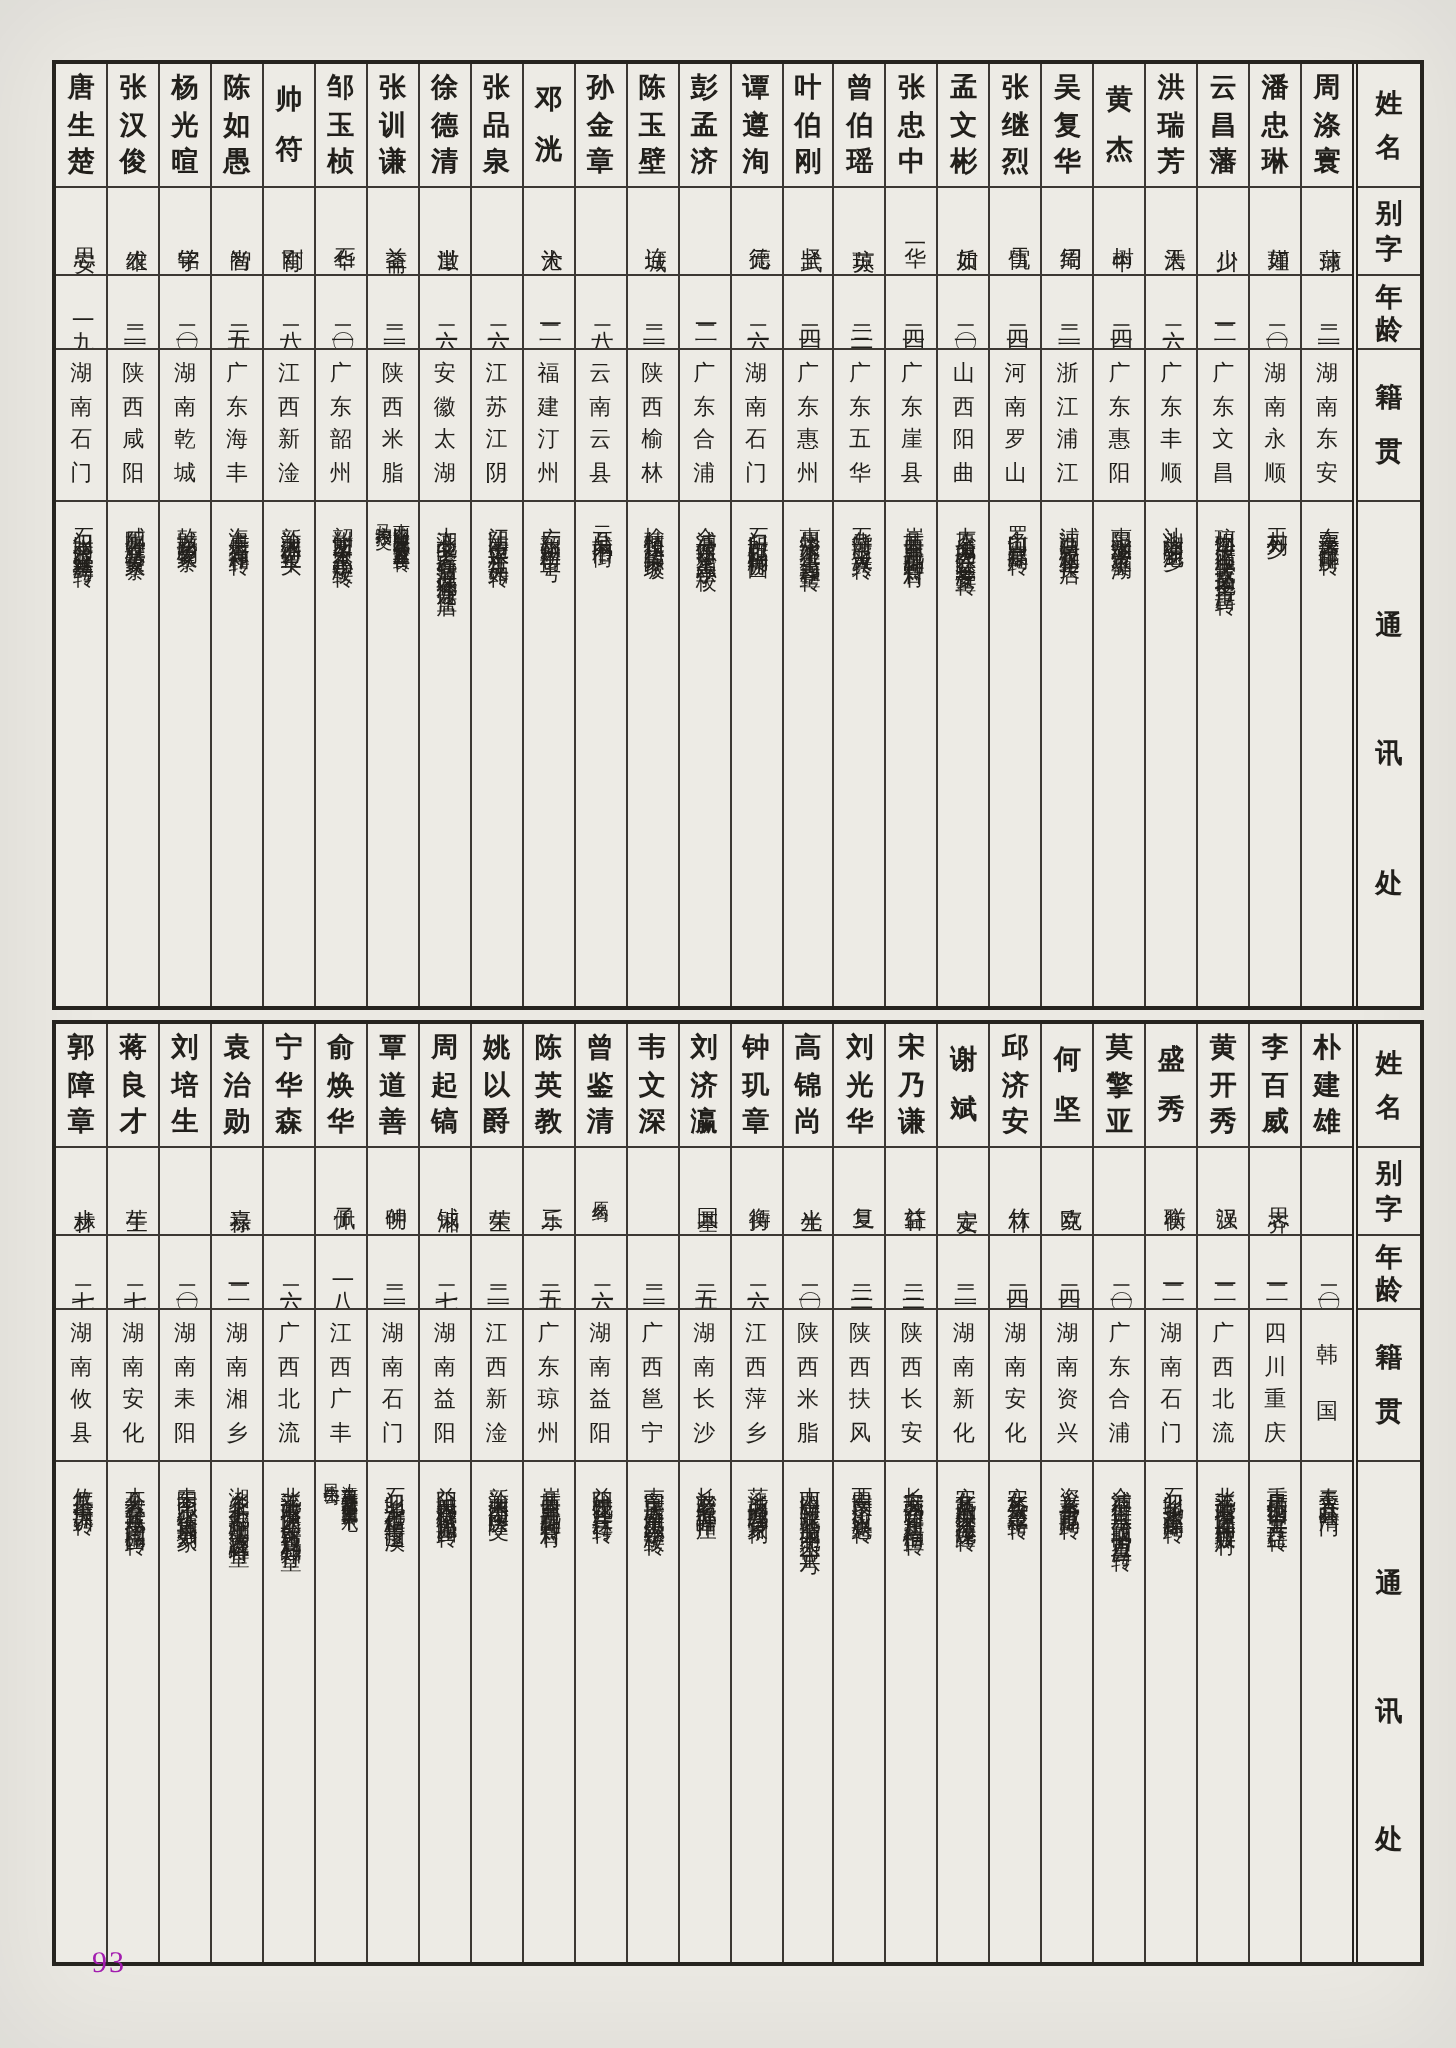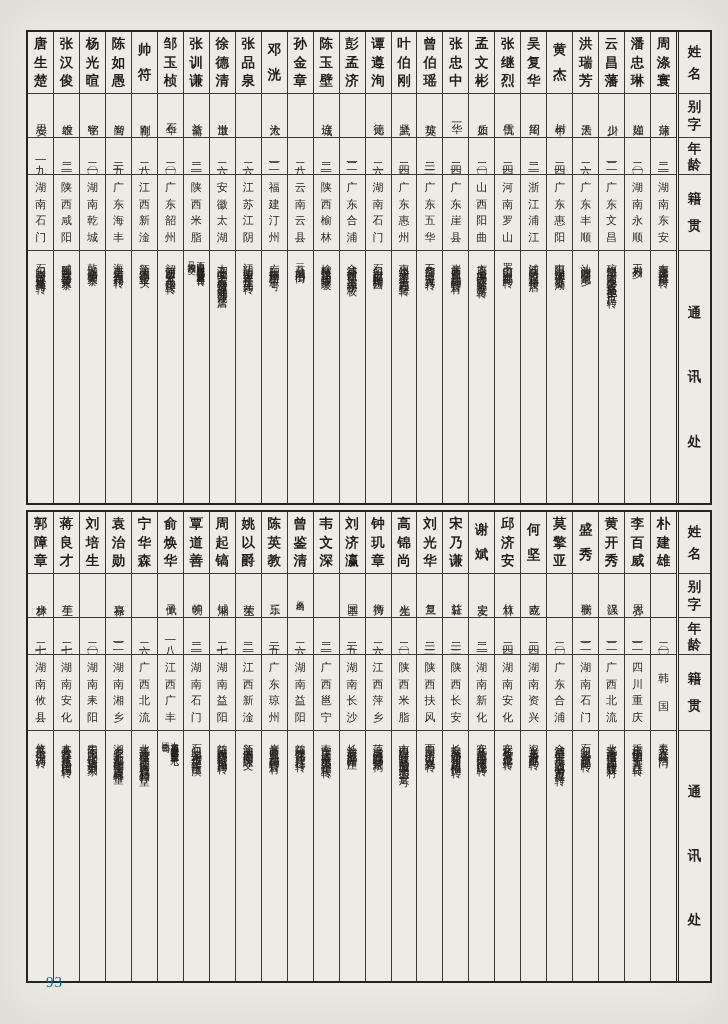--- a/index.html
+++ b/index.html
@@ -47,21 +47,21 @@
   .vtext{
     writing-mode:vertical-rl;text-orientation:upright;
     letter-spacing:2px;line-height:1.05;
   }
   .r-alt .vtext{letter-spacing:1px;}
   .alt-small{font-size:8.5px !important;letter-spacing:0.5px;}
   .addr-multi{display:flex;flex-direction:row-reverse;justify-content:center;gap:0;}
   .addr-multi .vtext{font-size:8.5px;letter-spacing:1px;}
   .page-number{
     position:absolute;left:46px;top:974px;
-    font-size:15px;color:#0369a1;letter-spacing:1px;text-align:center;
+    font-size:15px;color:#a21caf;letter-spacing:1px;text-align:center;
   }
 </style>
 </head>
 <body>
 
 <div class="page">
   <div class="table" id="table-top">
       <div class="col col-header">
     <div class="cell r-name">
           <span class="ch">姓</span>

